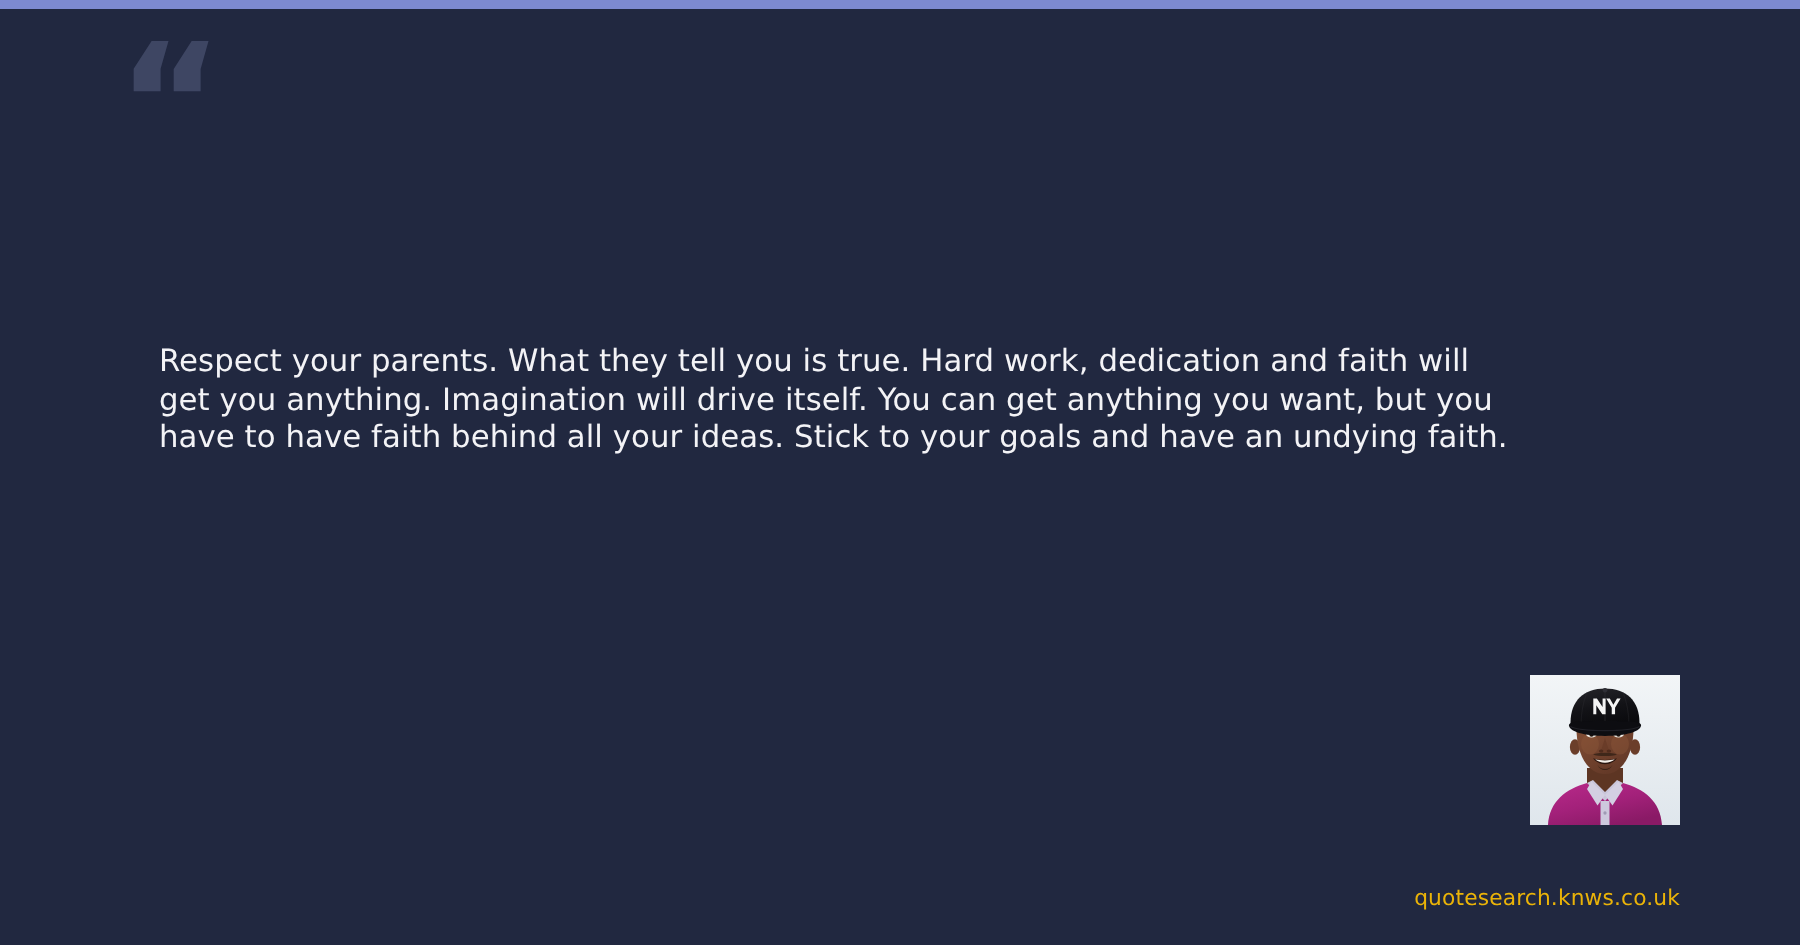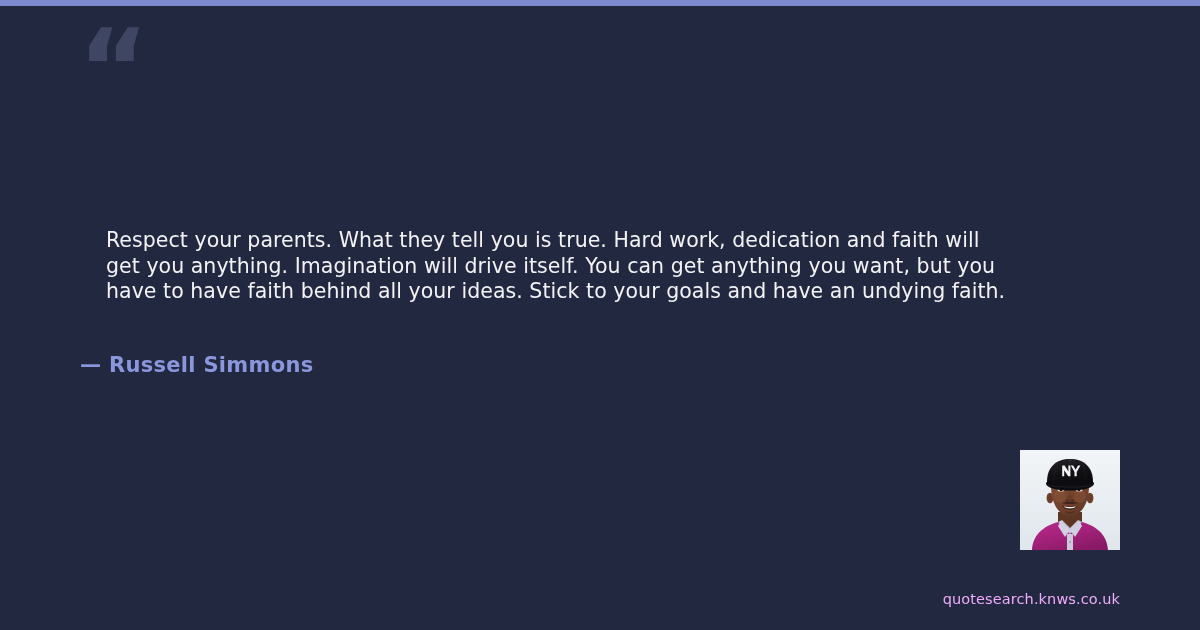--- a/index.html
+++ b/index.html
@@ -91,37 +91,36 @@
     height: 100px;
   }
 
   
   .source-url {
     position: absolute;
     right: 80px;
     top: 591px;
     font-family: "DejaVu Sans", sans-serif;
     font-size: 14.5px;
-    color: #f0abfc;
+    color: #eab308;
     letter-spacing: 0.1px;
     white-space: nowrap;
   }
 </style>
 </head>
 <body>
 
 <div class="card">
 
   <div class="accent-bar"></div>
 
   <div class="quote-mark">“</div>
 
   <div class="quote-text">Respect your parents. What they tell you is true. Hard work, dedication and faith will get you anything. Imagination will drive itself. You can get anything you want, but you have to have faith behind all your ideas. Stick to your goals and have an undying faith.</div>
 
-  <div class="author">— Russell Simmons</div>
 
   <div class="portrait">
     <svg class="portrait-svg" viewBox="0 0 100 100">
       <defs>
         <clipPath id="frameClip">
           <rect x="0" y="0" width="100" height="100"></rect>
         </clipPath>
         <linearGradient id="bgGrad" x1="0" y1="0" x2="0" y2="1">
           <stop offset="0%" stop-color="#f2f5f7"></stop>
           <stop offset="55%" stop-color="#e8edf1"></stop>

